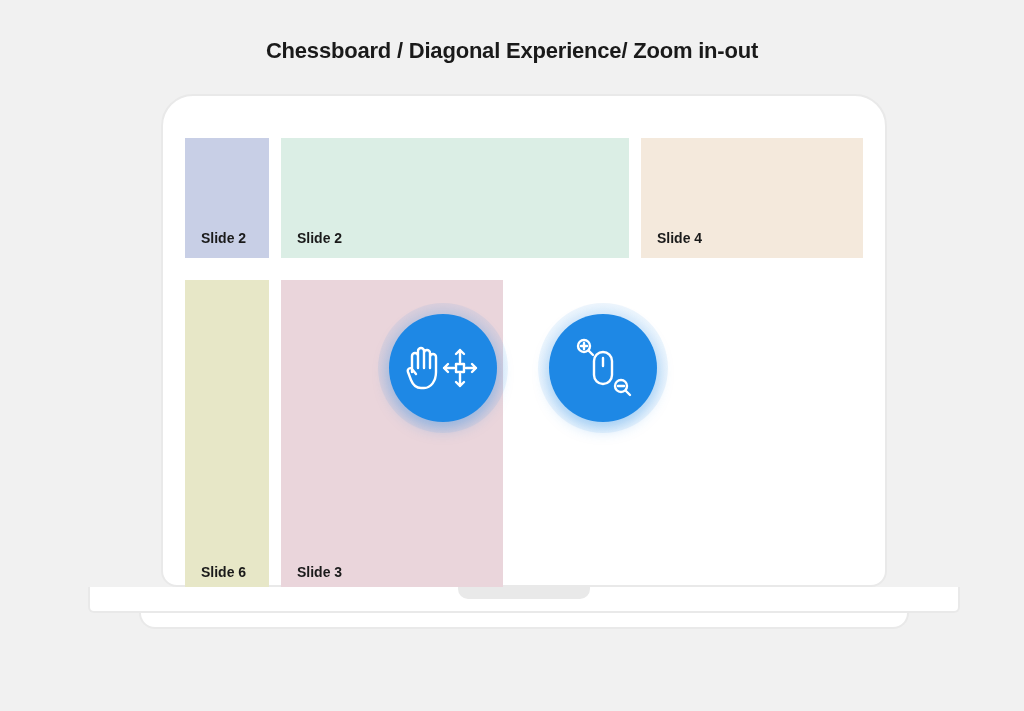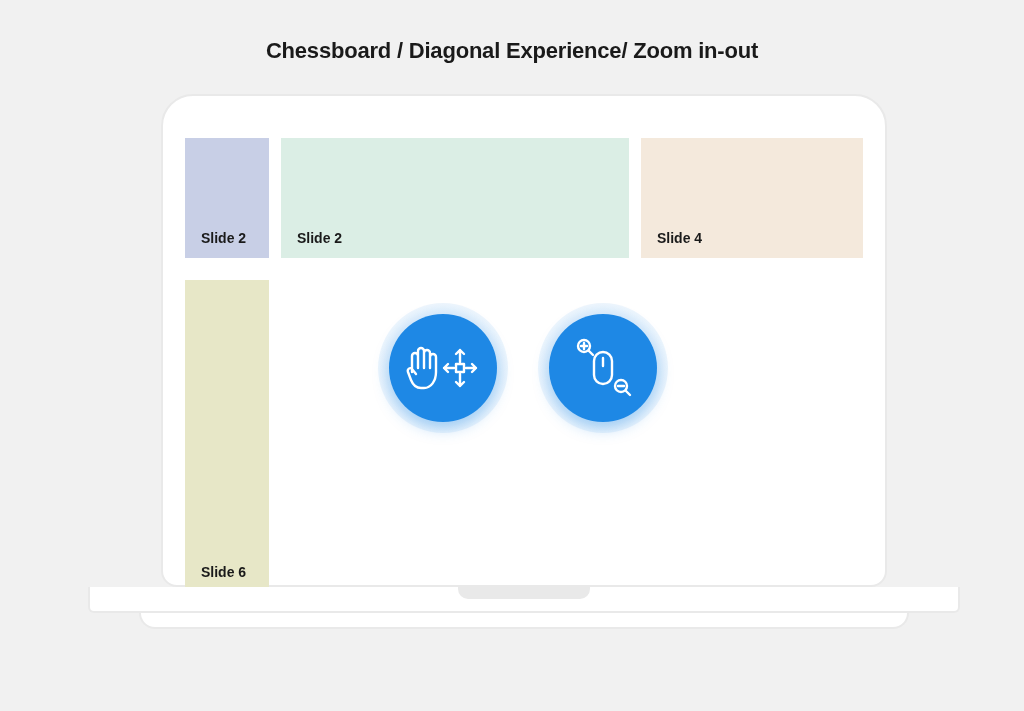--- a/index.html
+++ b/index.html
@@ -153,20 +153,23 @@
         </div>
         <div class="slide c-peach w-right">
           <span>Slide 4</span>
         </div>
       </div>
 
       <div class="row bottom">
         <div class="slide c-olive w-narrow">
           <span>Slide 6</span>
         </div>
+        <div class="slide c-rose w-right">
+          <span>Slide 3</span>
+        </div>
       </div>
 
       <div class="actions">
 
         <div class="circle-wrap" title="pan-move">
           <div class="circle">
             <svg width="78" height="60" viewBox="0 0 78 60">
               <g fill="none" stroke="#ffffff" stroke-width="2.4" stroke-linecap="round" stroke-linejoin="round">
 
                 <path d="M8 34 V18 a3 3 0 0 1 6 0 V30 M14 30 V13 a3 3 0 0 1 6 0 V30 M20 30 V15 a3 3 0 0 1 6 0 V30 M26 30 V19 a3 3 0 0 1 6 0 V34 c0 9 -5 16 -12 16 h-3 c-5 0 -8 -3 -10 -8 l-3 -8 c-1 -3 2 -5 4 -3 l4 5"></path>

